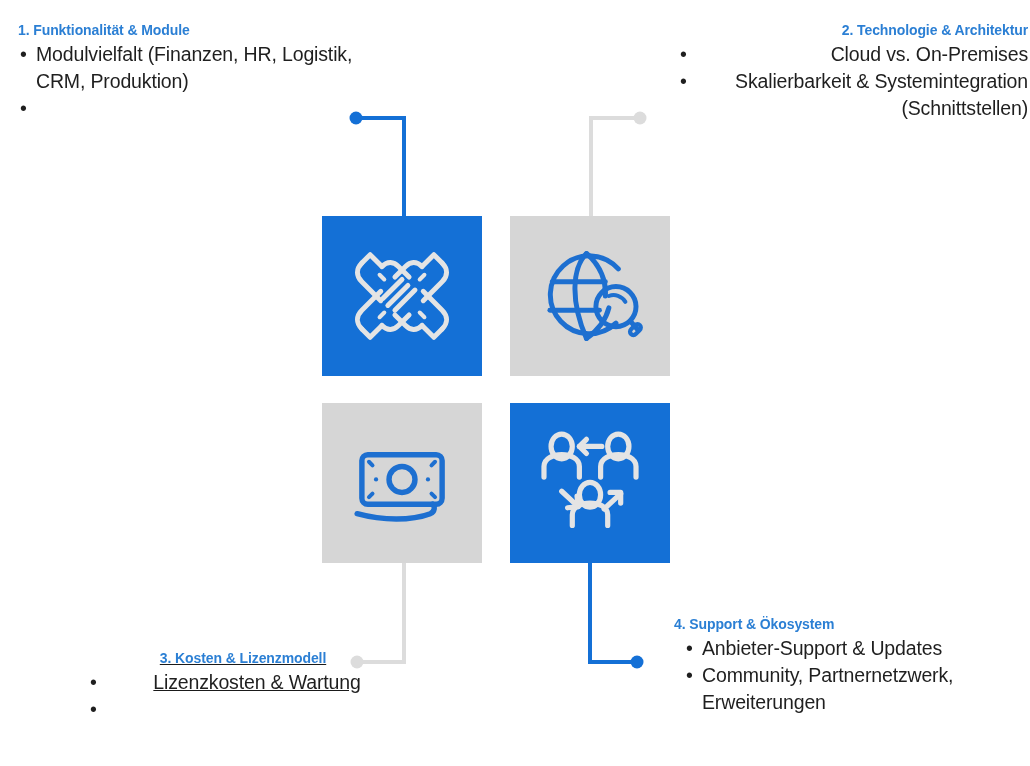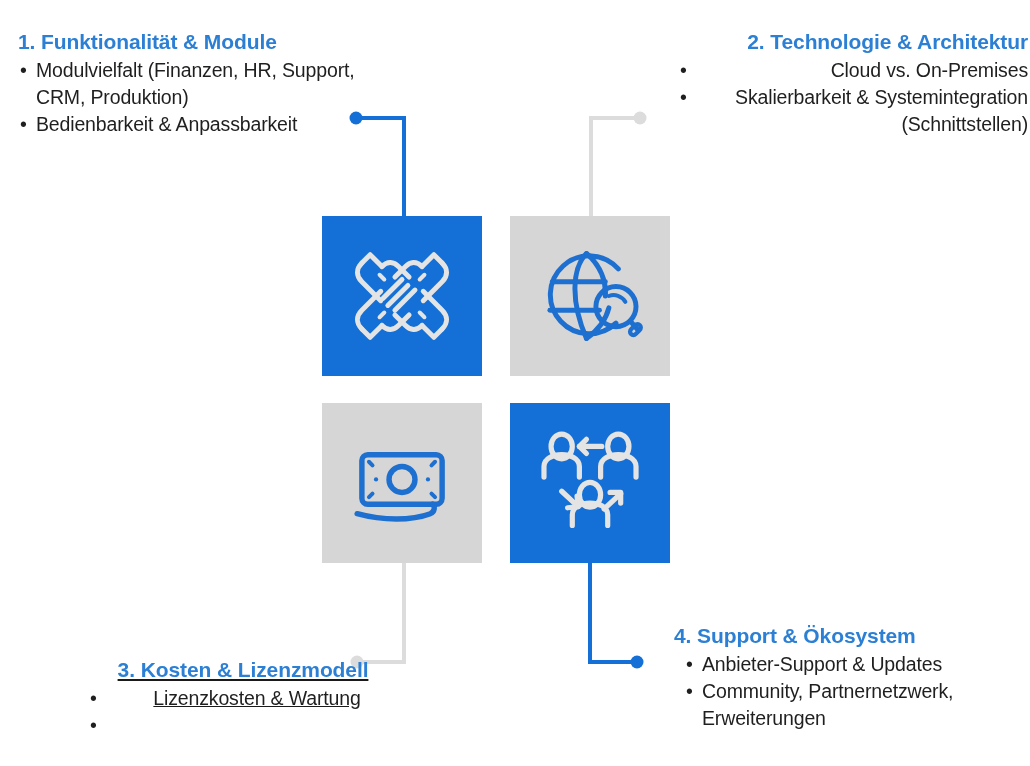--- a/index.html
+++ b/index.html
@@ -16,25 +16,25 @@
   }
   .canvas {
     position: relative;
     width: 1030px;
     height: 766px;
   }
 
   
   .block { position: absolute; }
   .block-heading {
-    font-size: 21px;
+    font-size: 14px;
     font-weight: bold;
     color: #2b7fd4;
     letter-spacing: -0.1px;
-    margin: 8px 0 3px 0;
+    margin: 0 0 3px 0;
     white-space: nowrap;
   }
   .bullets {
     list-style: none;
     margin: 0;
     padding: 0;
   }
   .bullets li {
     position: relative;
     font-size: 19.5px;
@@ -113,25 +113,24 @@
       <path d="M590 563 V662 H636" stroke="#1470d6" stroke-width="4" fill="none"></path>
       <circle cx="637" cy="662" r="6.5" fill="#1470d6"></circle>
     </g>
   </svg>
 
   <div class="block block-1">
     <div class="block-heading">1. Funktionalität &amp; Module</div>
     <ul class="bullets">
       <li>
         <span class="dot">•</span>
-        <span>Modulvielfalt (Finanzen, HR, Support, CRM, Produktion)</span>
-      </li>
-      <li>
-        <span class="dot">•</span>
-        <span>Bedienbarkeit &amp; Anpassbarkeit</span>
+        <span>Modulvielfalt (Finanzen, HR, Logistik, CRM, Produktion)</span>
+      </li>
+      <li>
+        <span class="dot">•</span>
       </li>
     </ul>
   </div>
 
   <div class="block block-2">
     <div class="block-heading">2. Technologie &amp; Architektur</div>
     <ul class="bullets">
       <li>
         <span class="dot">•</span>
         <span>Cloud vs. On-Premises</span>

